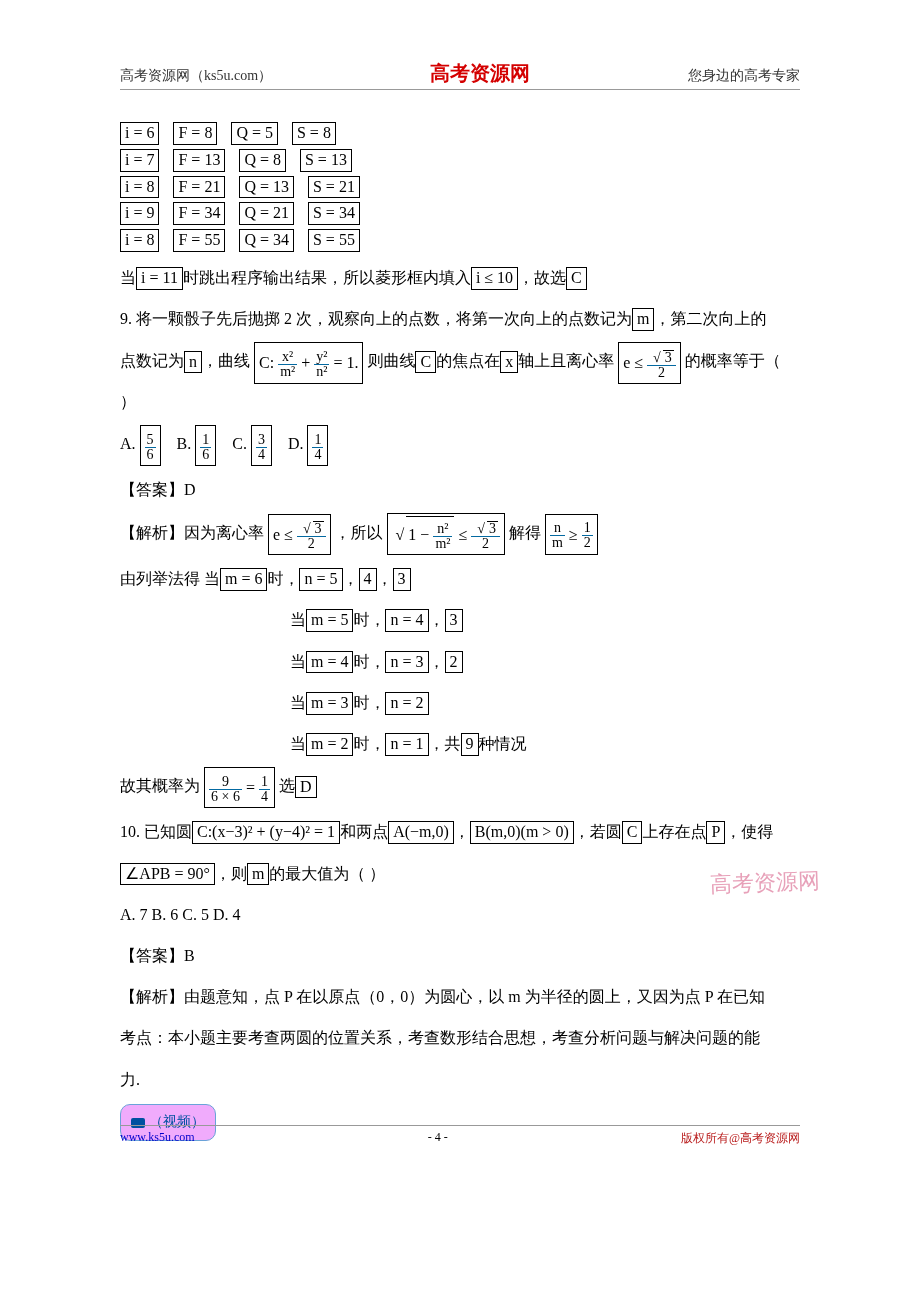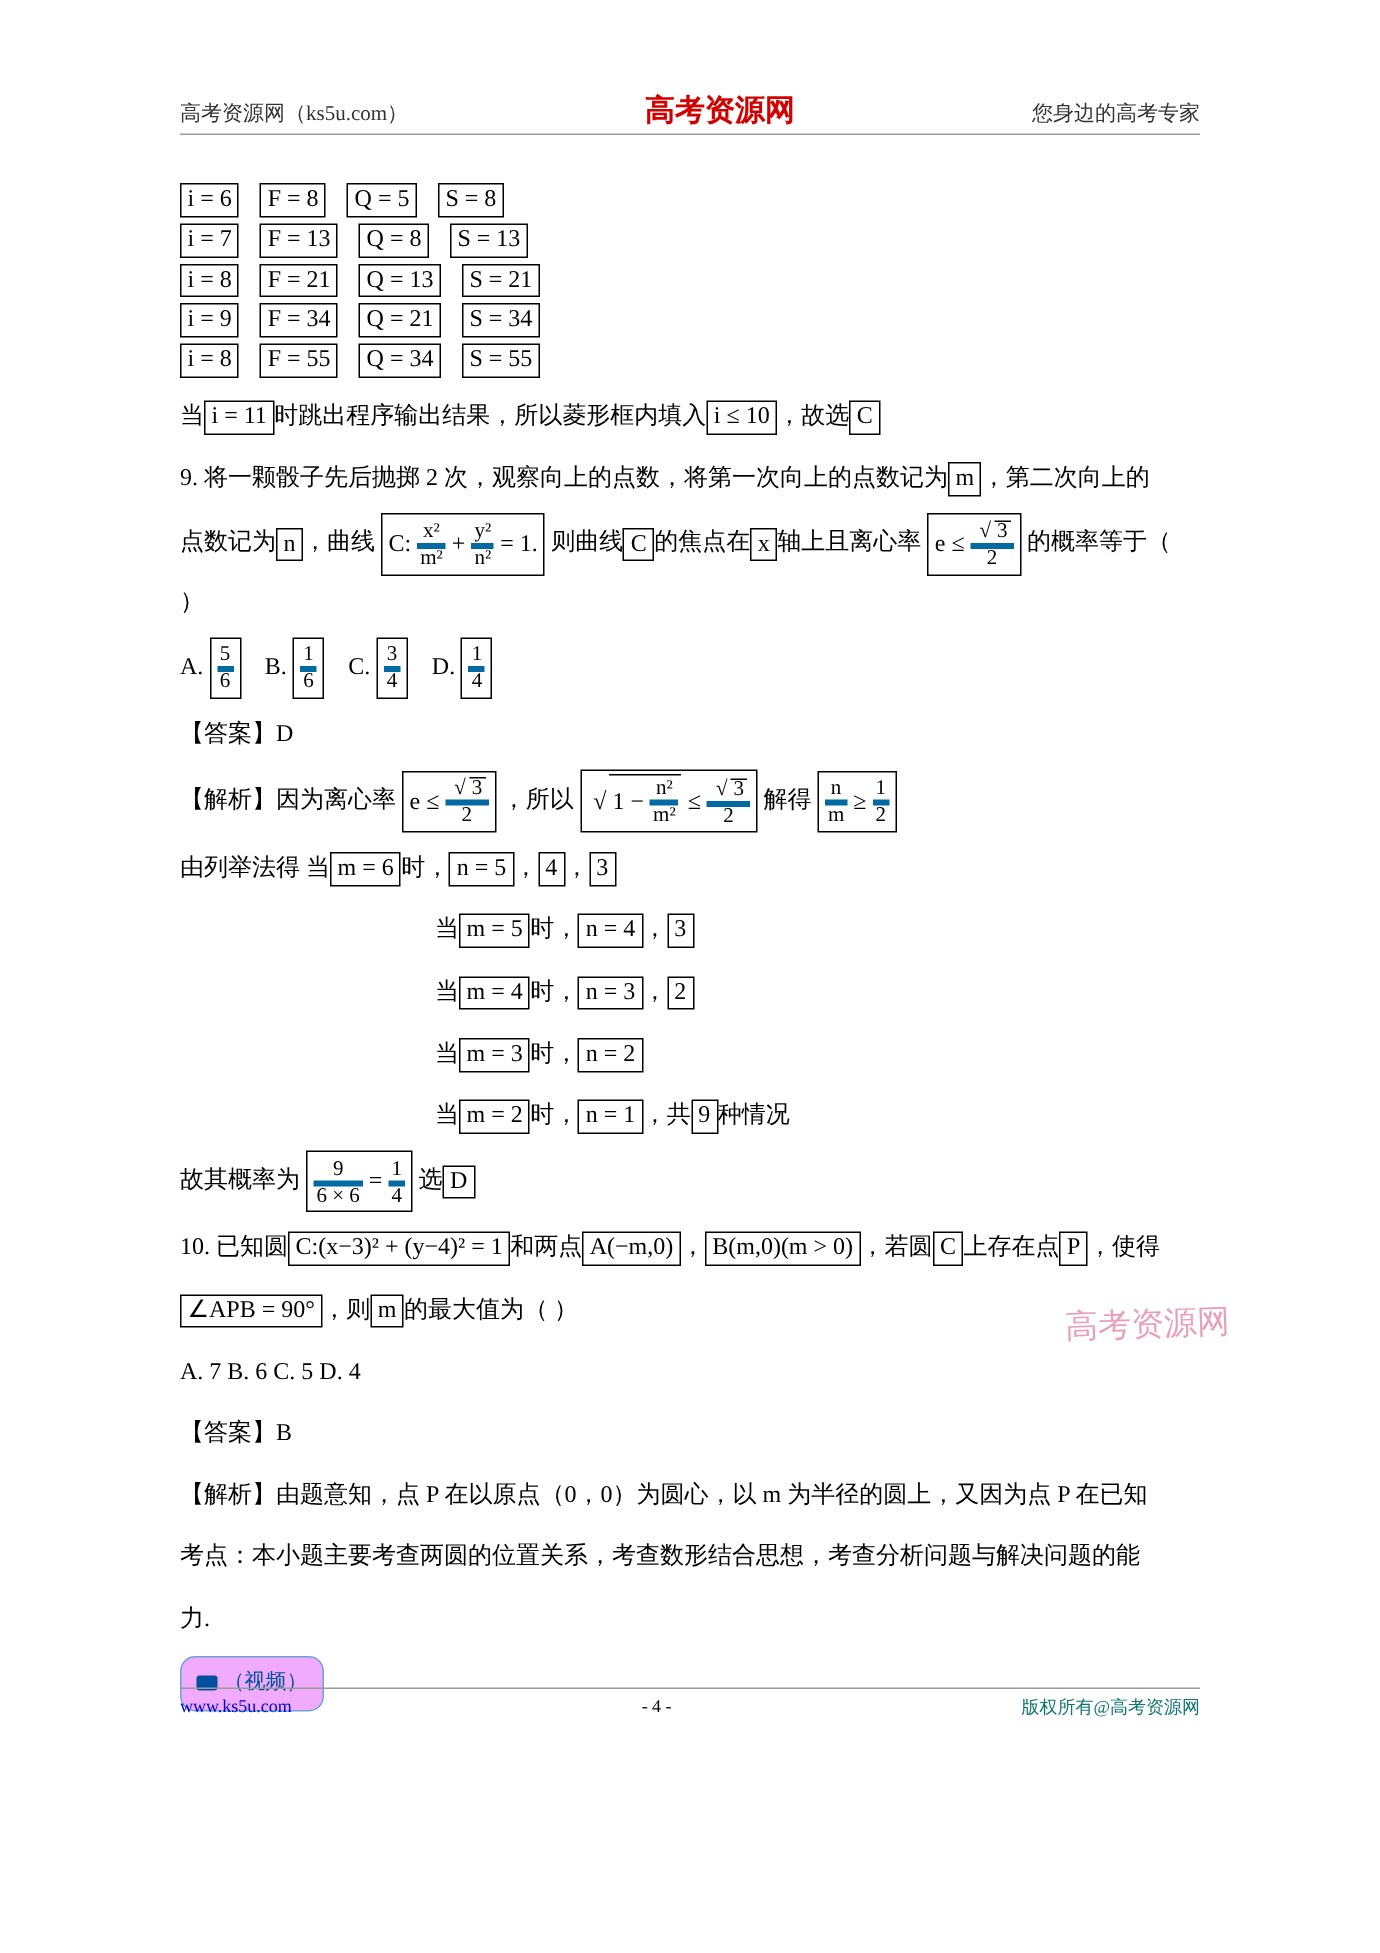--- a/index.html
+++ b/index.html
@@ -48,21 +48,21 @@
     line-height: 1.3;
   }
   .indent1 { padding-left: 170px; }
   .frac {
     display: inline-block;
     vertical-align: middle;
     text-align: center;
     line-height: 1;
     font-size: 14px;
   }
-  .frac .num { display:block; border-bottom:4px solid #0369a1; padding:0 2px;}
+  .frac .num { display:block; border-bottom:1px solid #0369a1; padding:0 2px;}
   .frac .den { display:block; padding:0 2px;}
   .bigbox {
     border: 1px solid #000;
     display: inline-block;
     padding: 2px 4px;
     vertical-align: middle;
   }
   .sqrt {
     display:inline-block;
     position:relative;
@@ -85,21 +85,21 @@
     left: 120px;
     right: 120px;
     border-top: 1px solid #999;
     font-size: 12px;
     display: flex;
     justify-content: space-between;
     padding-top: 4px;
   }
   .footer .url { color: #0000cc; }
   .footer .page-num { color: #000; }
-  .footer .copyright { color: #0f766e; }
+  .footer .copyright { color: #b91c1c; }
   .video-btn {
     display:inline-block;
     background:#f0abfc;
     border:1px solid #6aa3d8;
     border-radius:10px;
     padding:2px 10px;
     color:#0050a0;
     font-size:14px;
   }
   .video-btn .cam{

